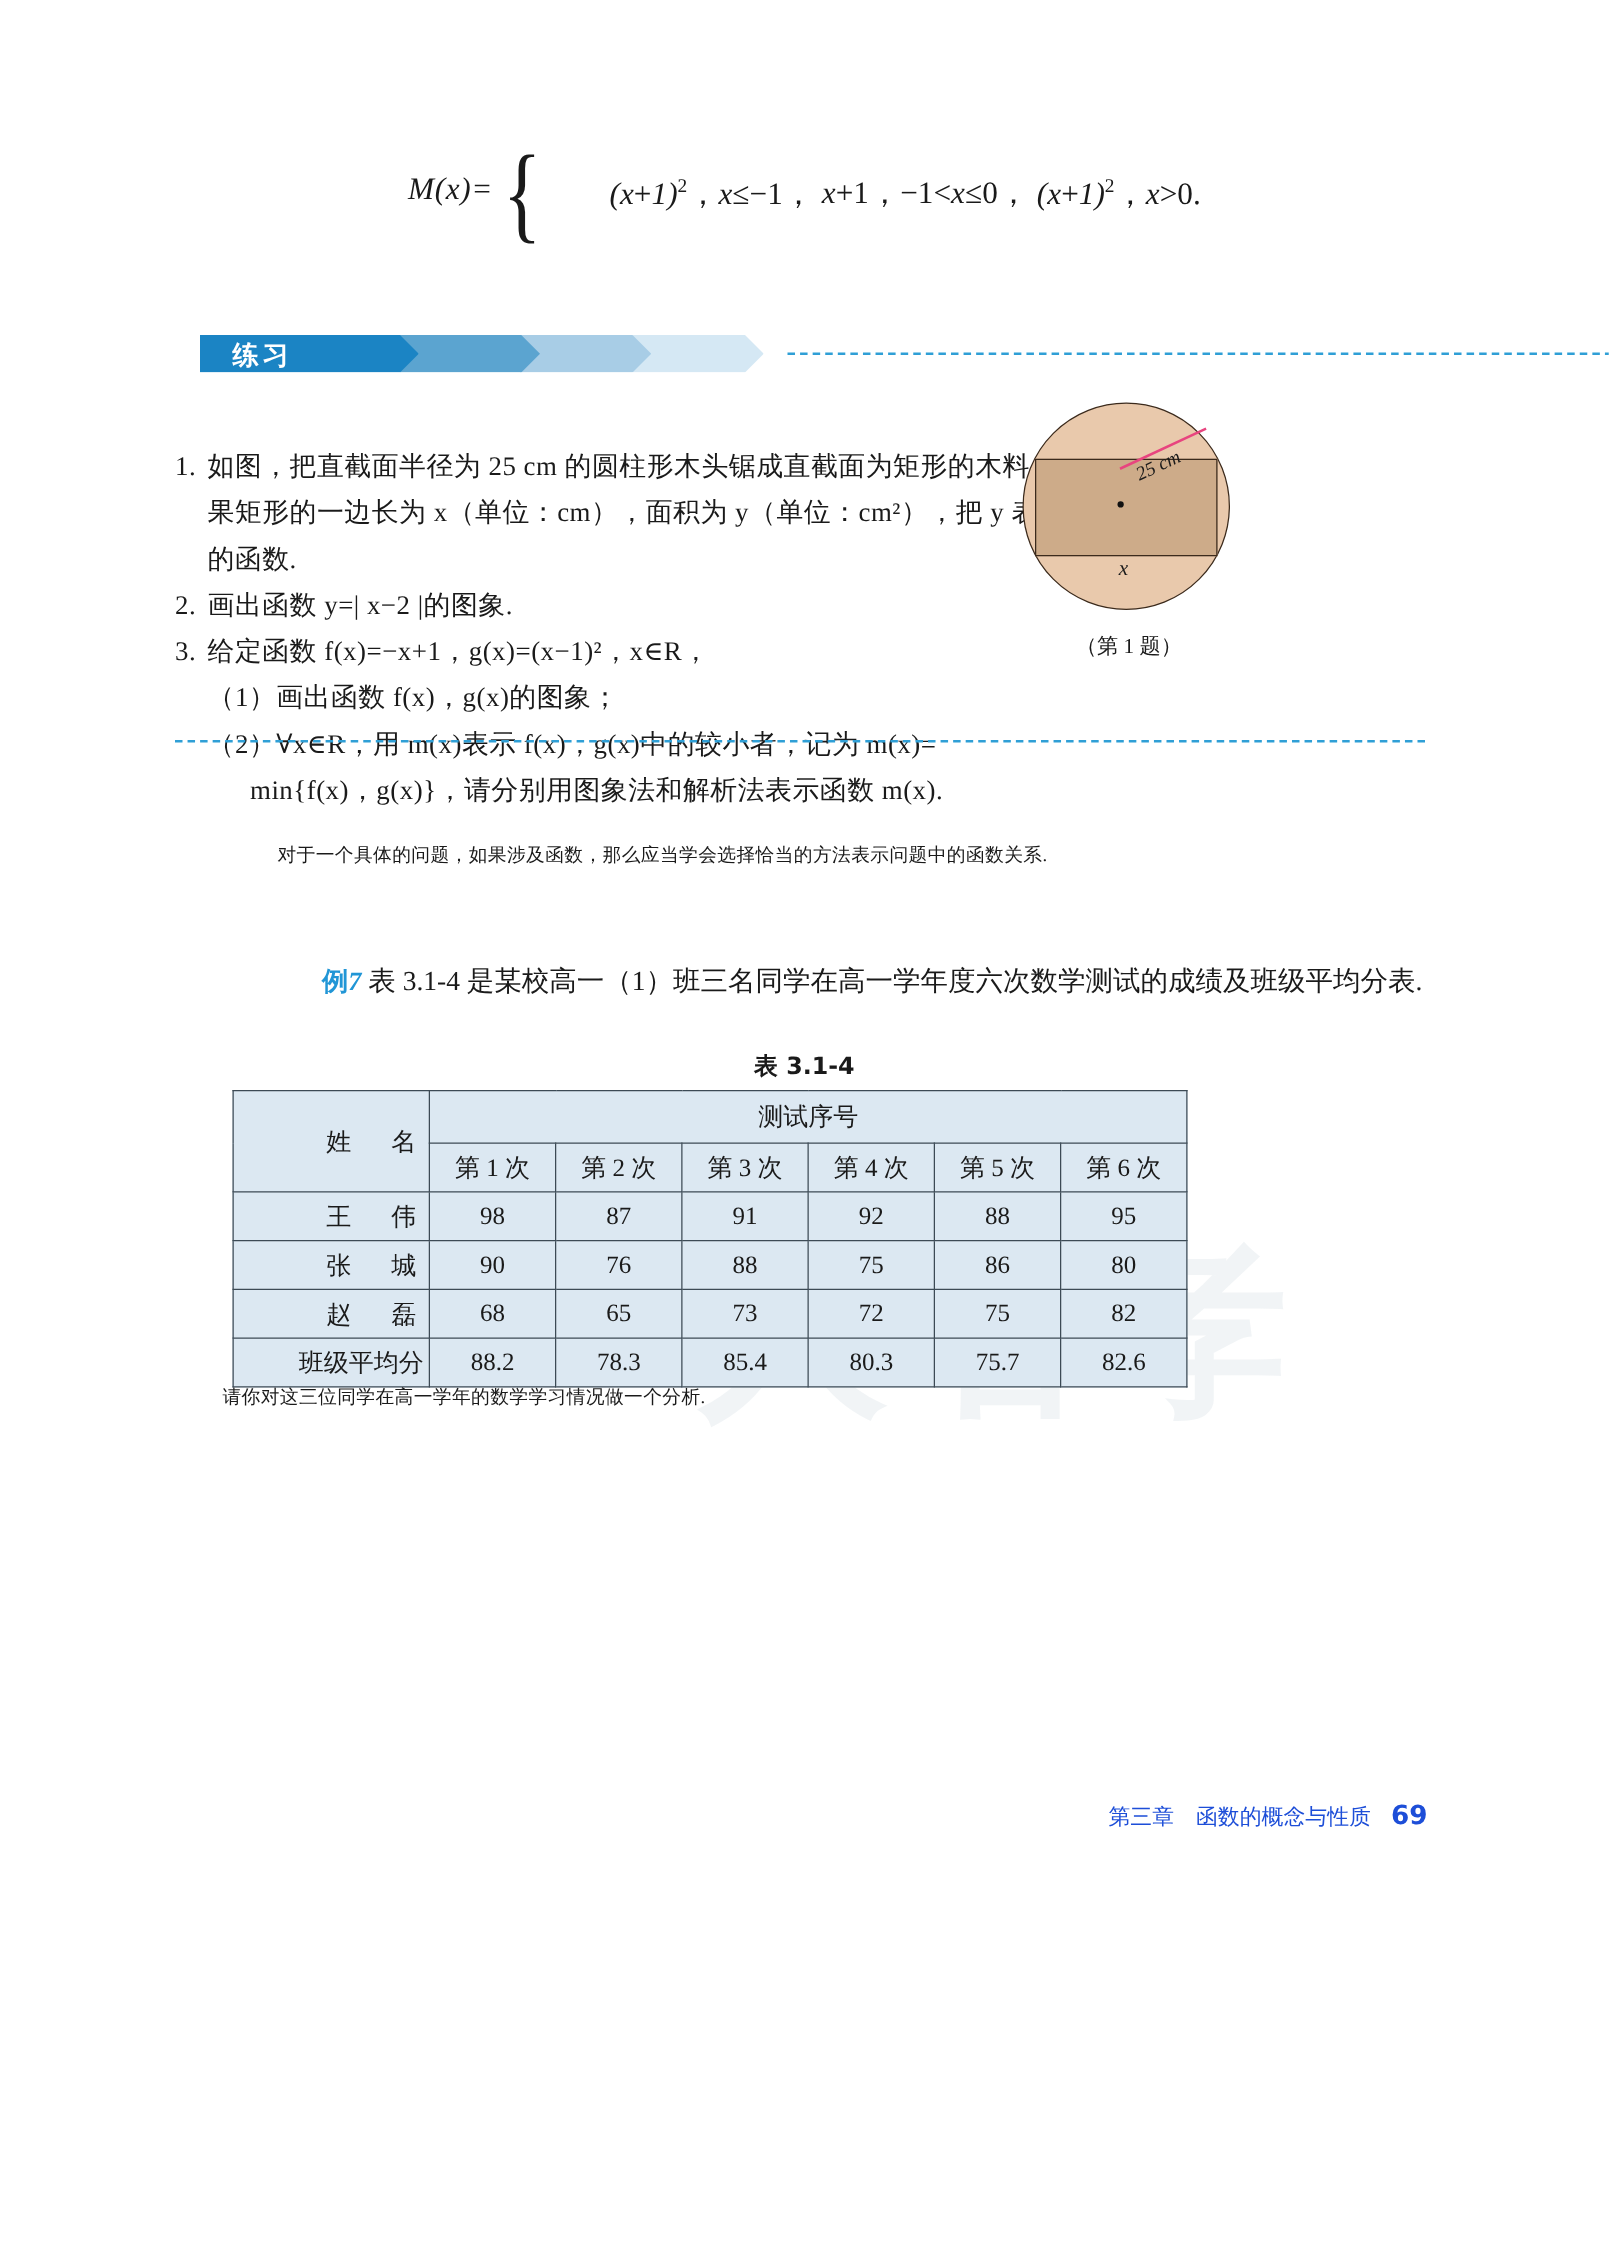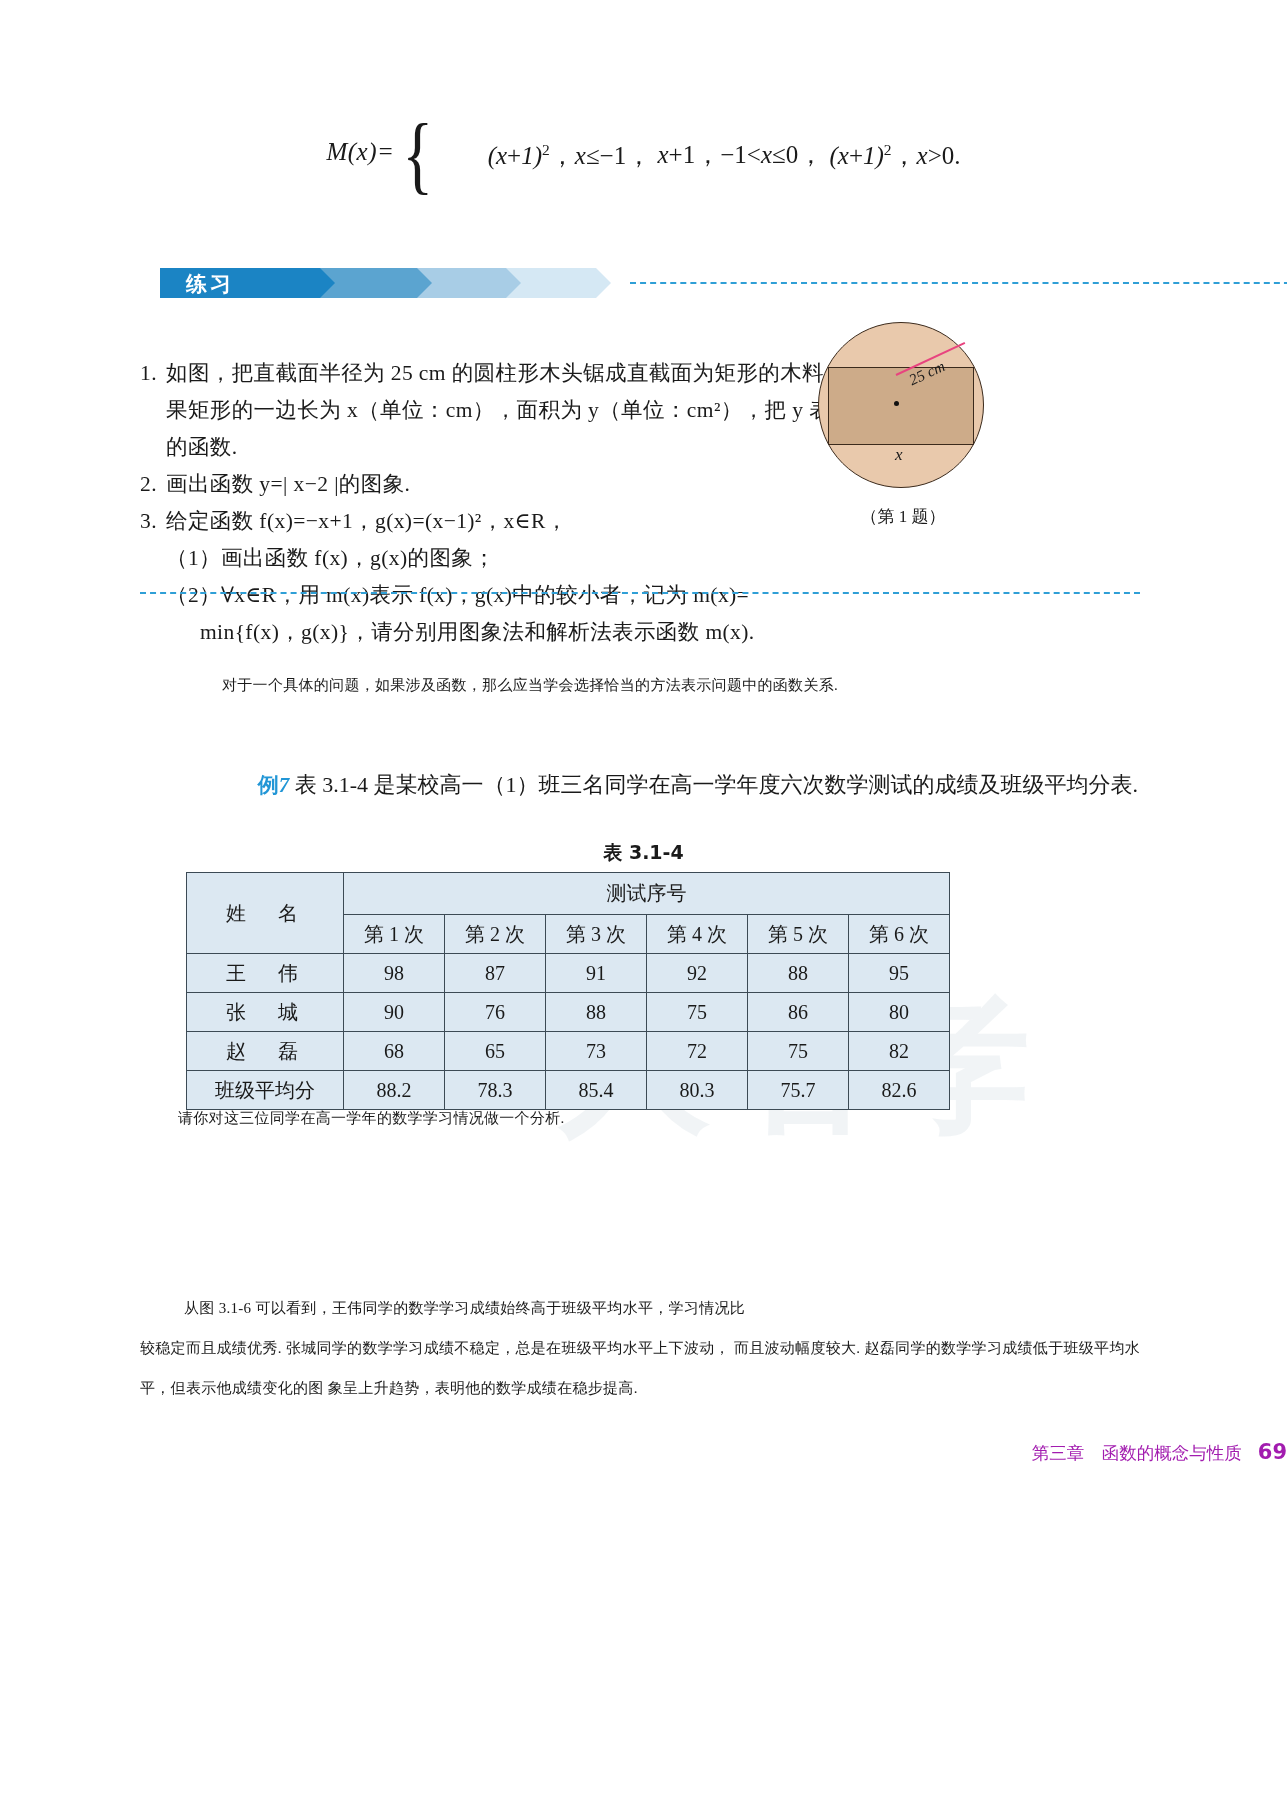--- a/index.html
+++ b/index.html
@@ -184,21 +184,21 @@
     background:#dce8f2;
     font-size:20px;
   }
   table.scores td,table.scores th{
     border:1.4px solid #3c4a55;
     text-align:center;
     font-weight:normal;
     height:38px;
     padding:0 4px;
   }
-  table.scores .namecol{width:148px;letter-spacing:6px;}
+  table.scores .namecol{width:148px;letter-spacing:6px;text-align:right;}
   table.scores .hdr{height:41px;}
   table.scores td.val{font-family:"Liberation Serif",serif;}
 
   
   .wm{
     position:absolute;left:560px;top:965px;
     font-size:150px;color:rgba(120,150,170,.10);
     font-family:"DejaVu Sans","Liberation Sans",sans-serif;
     font-weight:bold;letter-spacing:10px;
     pointer-events:none;user-select:none;
@@ -213,24 +213,24 @@
   .p-ask{left:178px;top:1098px;width:960px;}
   .p-sol{left:140px;top:1135px;width:1000px;}
   .p-sol .solmark{color:#2196d6;font-weight:bold;}
   .p-sol .ind{display:block;text-indent:44px;}
   .p-last{left:140px;top:1288px;width:1000px;}
   .p-last .ind{display:block;text-indent:44px;}
 
   
   .footer{
     position:absolute;left:0;top:1440px;width:1287px;
-    text-align:right;
+    text-align:right;padding-right:145px;
     font-size:17.5px;
     font-family:"DejaVu Sans","Liberation Sans",sans-serif;
-    color:#a21caf;
+    color:#1d4ed8;
     box-sizing:border-box;
   }
   .footer .pg{font-size:21px;font-weight:bold;margin-left:16px;}
 </style>
 </head>
 <body>
 
 <div class="page">
 
   <div class="formula-block">
@@ -344,24 +344,18 @@
         <td class="val">82.6</td>
       </tr>
     </tbody>
   </table>
 
   <div class="para p-ask">
     <span>请你对这三位同学在高一学年的数学学习情况做一个分析.</span>
   </div>
 
 
-  <div class="para p-last">
-    <span class="ind">从图 3.1-6 可以看到，王伟同学的数学学习成绩始终高于班级平均水平，学习情况比</span>
-    <span>较稳定而且成绩优秀. 张城同学的数学学习成绩不稳定，总是在班级平均水平上下波动，</span>
-    <span>而且波动幅度较大. 赵磊同学的数学学习成绩低于班级平均水平，但表示他成绩变化的图</span>
-    <span>象呈上升趋势，表明他的数学成绩在稳步提高.</span>
-  </div>
 
   <div class="footer">
     <span>第三章　函数的概念与性质</span><span class="pg">69</span>
   </div>
 
 </div>
 
 </body></html>

